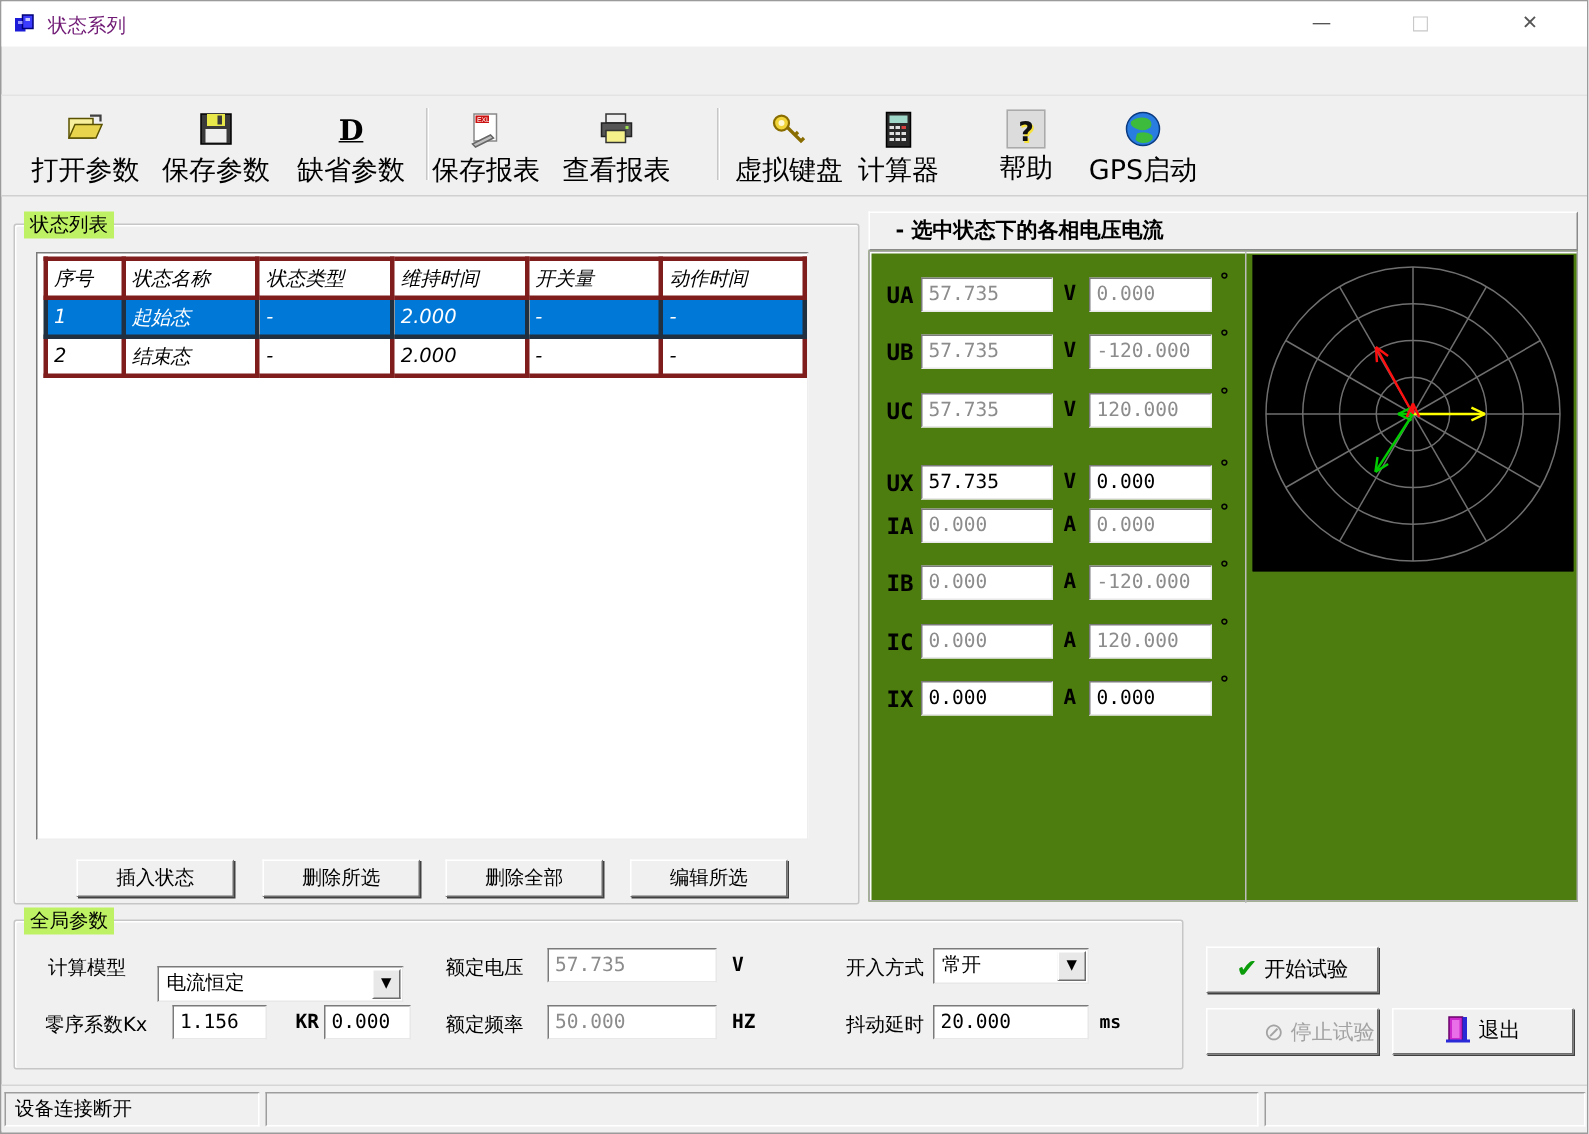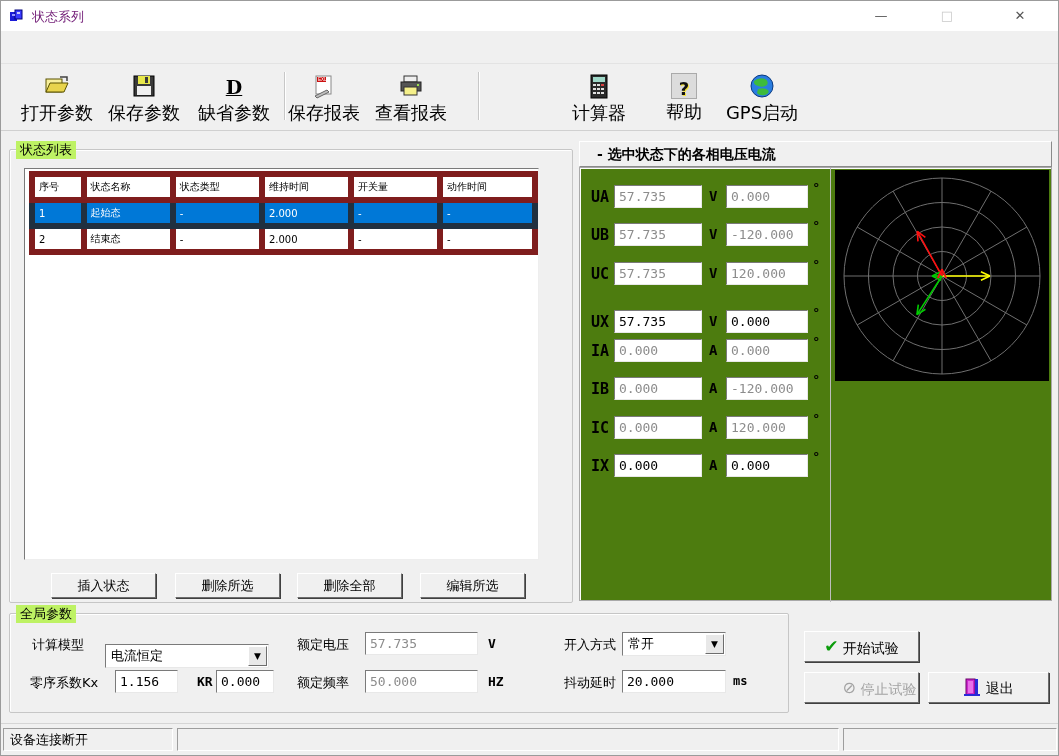--- a/index.html
+++ b/index.html
@@ -34,22 +34,22 @@
   
   .groupbox { position:absolute; border:1px solid #c6c6c6; border-radius:2px;
               box-shadow:inset 1px 1px 0 #ffffff; }
   .grouplabel { position:absolute; top:-9px; left:6px; background:#bef264; padding:0 4px; font-size:13px; }
 
   
   .listbox { position:absolute; left:14px; top:18px; width:515px; height:392px; background:#ffffff;
              border:1px solid; border-color:#7a7a7a #eee #eee #7a7a7a; }
   table.grid { border-collapse:collapse; margin:2px 0 0 4px; table-layout:fixed; }
   table.grid th, table.grid td {
-    border:6px solid #7f1d1d; height:26px; padding:0 4px; text-align:left;
-    font-weight:normal; font-size:10px; white-space:nowrap; overflow:hidden;
+    border:3px solid #7f1d1d; height:26px; padding:0 4px; text-align:left;
+    font-weight:normal; font-size:13px; white-space:nowrap; overflow:hidden;font-style:italic;
   }
   tr.selected td { background:#0078D7; color:#fff; border-color:#203040; }
 
   .listbtn { position:absolute; top:423px; width:105px; height:25px; background:#f0f0f0;
              border:1px solid; border-color:#ffffff #6d6d6d #6d6d6d #ffffff;
              box-shadow:1px 1px 0 #404040; text-align:center; line-height:23px; font-size:13px; }
 
   
   .phase-header { position:absolute; left:578px; top:140px; width:473px; height:26px;
                   background:#f0f0f0; border:1px solid; border-color:#ffffff #8a8a8a #8a8a8a #ffffff;
@@ -171,20 +171,30 @@
           <rect x="4" y="9" width="20" height="9" fill="#555" stroke="#222"></rect>
           <rect x="7" y="14" width="13" height="8" fill="#f5f08a" stroke="#333"></rect>
           <rect x="20" y="11" width="2" height="2" fill="#9bdf4e"></rect>
         </svg>
       </span>
       <span class="tlabel">查看报表</span>
     </div>
 
     <div class="tsep" style="left:477px;"></div>
 
+    <div class="tbtn" style="left:487px;">
+      <span class="ticon">
+        <svg width="28" height="26" viewBox="0 0 28 26" style="margin:0 auto;">
+          <circle cx="9" cy="9" r="5" fill="#f0d438" stroke="#8a6d00" stroke-width="1.5"></circle>
+          <circle cx="9" cy="9" r="2" fill="#fff8d0"></circle>
+          <path d="M13 12 L22 21 L24 19 M18 17 L20 15" stroke="#8a6d00" stroke-width="2.2" fill="none"></path>
+        </svg>
+      </span>
+      <span class="tlabel">虚拟键盘</span>
+    </div>
 
     <div class="tbtn" style="left:560px;">
       <span class="ticon">
         <svg width="20" height="27" viewBox="0 0 20 27" style="margin:0 auto;">
           <rect x="2" y="2" width="16" height="23" fill="#2a2a2a" stroke="#000"></rect>
           <rect x="4" y="4" width="12" height="5" fill="#9fd8c8"></rect>
           <g fill="#e0e0e0">
             <rect x="4" y="11" width="3" height="2"></rect>
               <rect x="8" y="11" width="3" height="2"></rect>
               <rect x="12" y="11" width="3" height="2" fill="#d84040"></rect>

